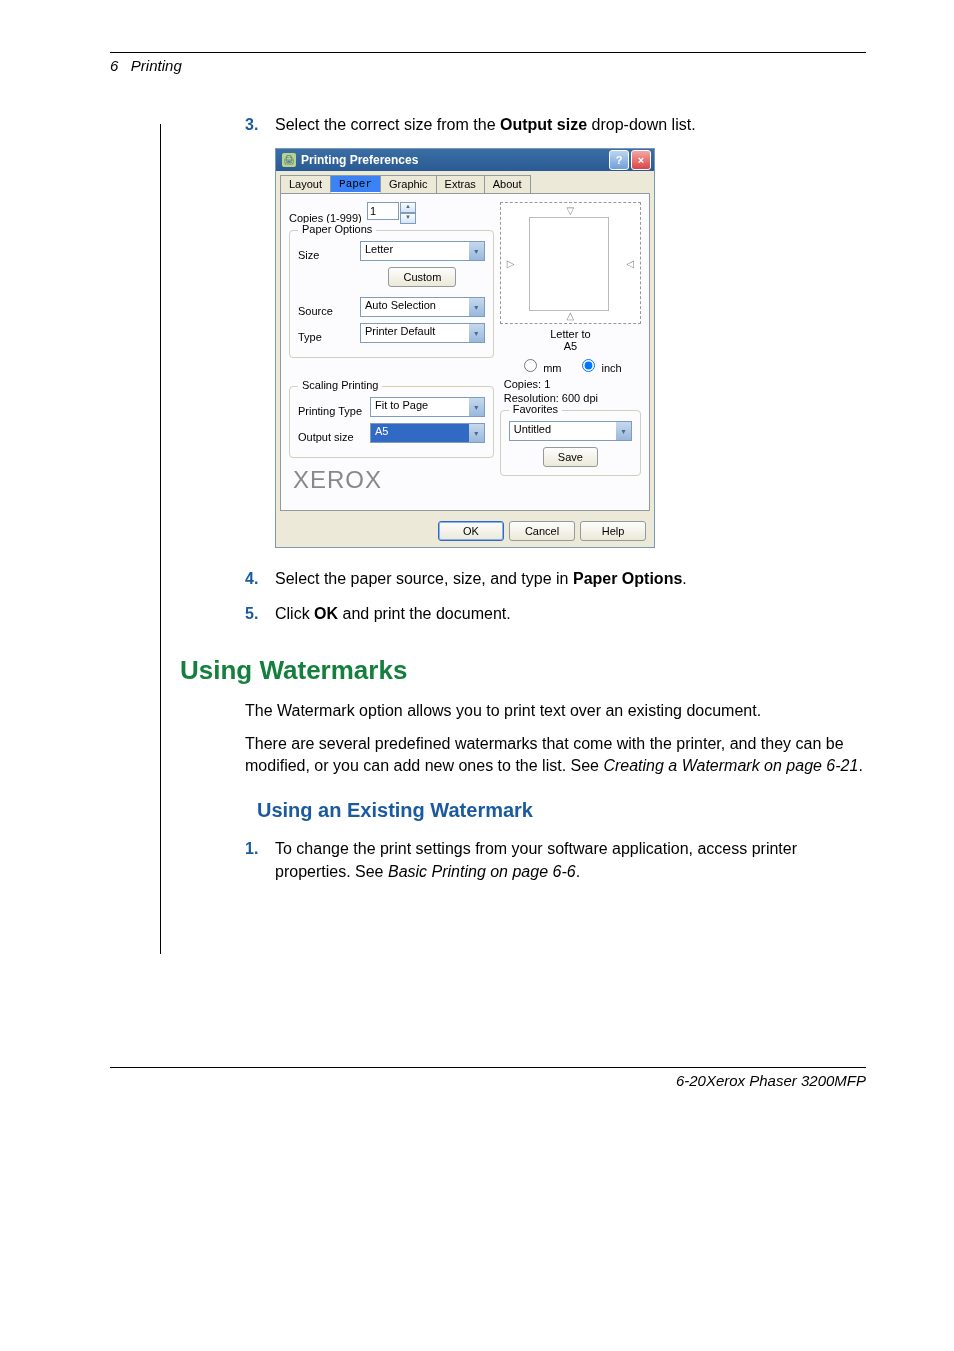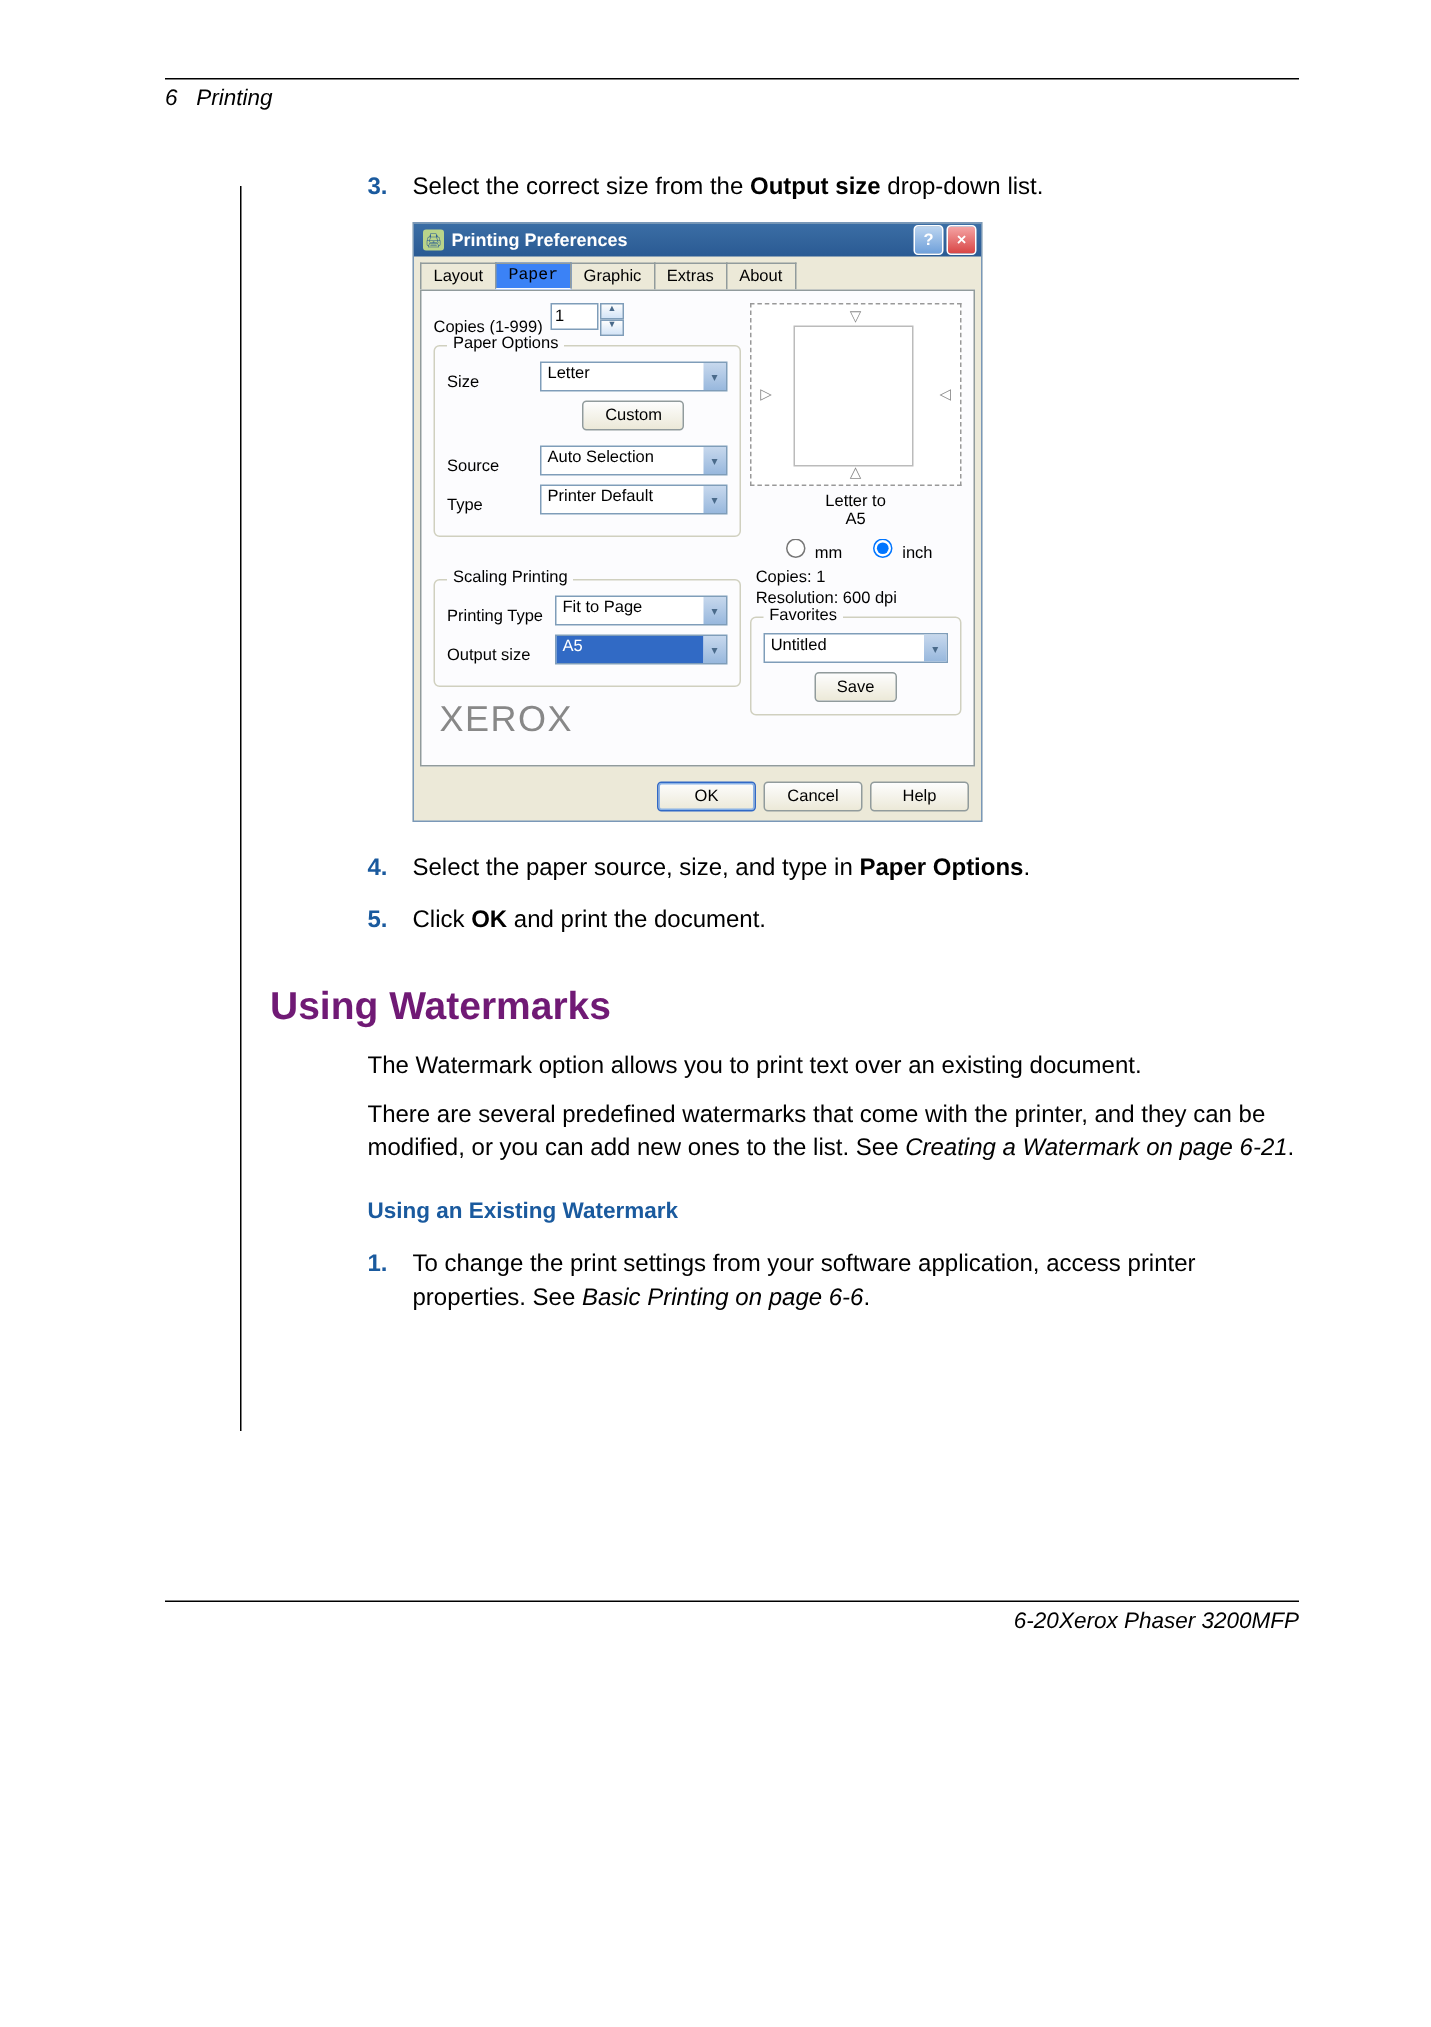--- a/index.html
+++ b/index.html
@@ -37,30 +37,30 @@
   .step-num {
     color: #1a5a9e;
     font-weight: bold;
     width: 30px;
     flex-shrink: 0;
   }
   .step-text {
     flex: 1;
   }
   .h1 {
-    color: #701a75;
+    color: #15803d;
     font-size: 26px;
     font-weight: bold;
     margin: 30px 0 14px 70px;
   }
   .h2 {
     color: #1a5a9e;
-    font-size: 15px;
+    font-size: 20px;
     font-weight: bold;
-    margin: 22px 0 16px 0;
+    margin: 22px 0 16px 12px;
   }
   .para {
     font-size: 16px;
     line-height: 1.4;
     margin-bottom: 10px;
   }
   .italic { font-style: italic; }
   .bold { font-weight: bold; }
 
   

